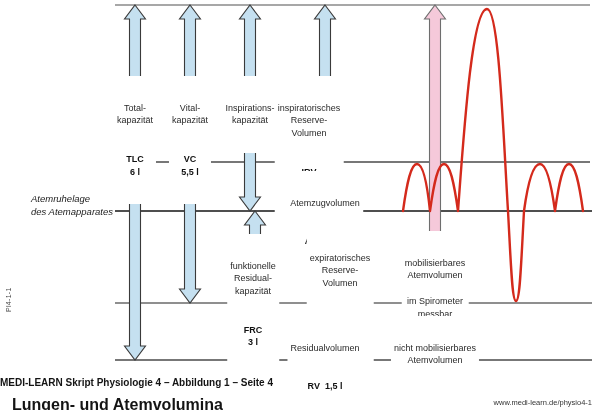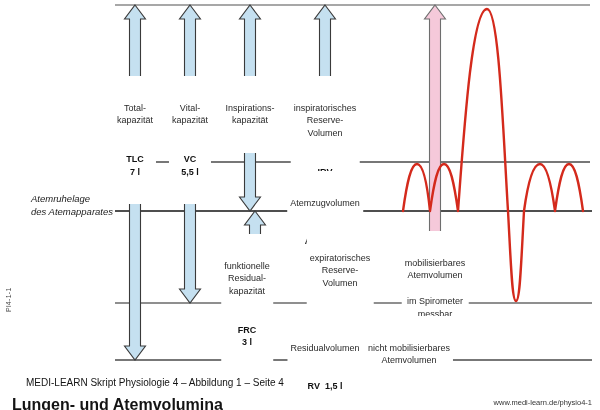--- a/index.html
+++ b/index.html
@@ -30,22 +30,22 @@
     position:absolute; left:5px; top:312px;
     transform:rotate(-90deg); transform-origin:0 0;
     font-size:7px; color:#444; letter-spacing:0.3px;
     white-space:nowrap;
   }
 
   .footer-divider {
     position:absolute; left:10px; top:370px; width:582px; height:2.5px;
   }
   .footer-source {
-    position:absolute; left:26px; top:377px;
-    font-size:10px; font-weight:normal; color:#141414;
+    position:absolute; left:0; top:377px;
+    font-size:10px; font-weight:bold; color:#141414;
   }
   .footer-url {
     position:absolute; right:8px; top:380px;
     font-size:7.5px; color:#333;margin-top:18px;
   }
   .footer-title {
     position:absolute; left:12px; top:396px;
     font-size:16px; font-weight:bold; color:#141414;
   }
 </style>
@@ -70,78 +70,78 @@
       <path d="M 325 211 L 335.5 225 L 330.5 225 L 330.5 289 L 335.5 289 L 325 303 L 314.5 289 L 319.5 289 L 319.5 225 L 314.5 225 Z" fill="#c5e0f0" stroke="#3a3a3a" stroke-width="1.1" stroke-linejoin="miter"></path>
       <path d="M 325 303 L 335.5 317 L 330.5 317 L 330.5 346 L 335.5 346 L 325 360 L 314.5 346 L 319.5 346 L 319.5 317 L 314.5 317 Z" fill="#c5e0f0" stroke="#3a3a3a" stroke-width="1.1" stroke-linejoin="miter"></path>
       <path d="M 255 211 L 265.5 225 L 260.5 225 L 260.5 346 L 265.5 346 L 255 360 L 244.5 346 L 249.5 346 L 249.5 225 L 244.5 225 Z" fill="#c5e0f0" stroke="#3a3a3a" stroke-width="1.1" stroke-linejoin="miter"></path>
       <path d="M403,211 C407,182 411,164 417,164 C423,164 427,182 430,211 C434,182 438,164 444,164 C450,164 454,182 458,211 C464,130 472,9 487,9 C499,9 503,130 508,211 C511,265 512,301 516,301 C520,301 521,265 524,211 C528,182 533,164 540,164 C546,164 551,182 555,211 C559,182 563,164 569,164 C575,164 579,182 583,211" fill="none" stroke="#d42a1c" stroke-width="2.4" stroke-linecap="round" stroke-linejoin="round"></path>
     </svg>
 
   <div class="vlabel" style="left:135px; top:76px;">
     <div class="lname">Total-
 kapazität</div>
     <div class="lval">TLC
-7 l</div>
+6 l</div>
   </div>
 
   <div class="vlabel" style="left:190px; top:76px;">
     <div class="lname">Vital-
 kapazität</div>
     <div class="lval">VC
 5,5 l</div>
   </div>
 
   <div class="vlabel" style="left:250px; top:76px;">
     <div class="lname">Inspirations-
 kapazität</div>
   </div>
 
-  <div class="vlabel" style="left:325px; top:76px;">
+  <div class="vlabel" style="left:309px; top:76px;">
     <div class="lname">inspiratorisches
 Reserve-
 Volumen</div>
     <div class="lval">IRV
 3,5 l</div>
   </div>
 
   <div class="vlabel" style="left:325px; top:171px;text-align:center;">
     <div class="lname">Atemzugvolumen</div>
     <div class="lval">AZV  0,5 l</div>
   </div>
 
   <div class="vlabel" style="left:340px; top:226px;">
     <div class="lname">expiratorisches
 Reserve-
 Volumen</div>
     <div class="lval">ERV
 1,5 l</div>
   </div>
 
-  <div class="vlabel" style="left:247px; top:234px;">
+  <div class="vlabel" style="left:253px; top:234px;">
     <div class="lname">funktionelle
 Residual-
 kapazität</div>
     <div class="lval">FRC
 3 l</div>
   </div>
 
   <div class="vlabel" style="left:325px; top:316px;">
     <div class="lname">Residualvolumen</div>
     <div class="lval">RV  1,5 l</div>
   </div>
 
   <div class="vlabel" style="left:435px; top:231px;">
     <div class="lname">mobilisierbares
 Atemvolumen
 
 im Spirometer
 messbar</div>
   </div>
 
-  <div class="vlabel" style="left:409px; top:316px;">
+  <div class="vlabel" style="left:435px; top:316px;">
     <div class="lname">nicht mobilisierbares
 Atemvolumen</div>
   </div>
 
   <div class="baseline-label">Atemruhelage
 des Atemapparates</div>
 
   <div class="side-code">Pl4-1-1</div>
 
   <div class="footer-divider"></div>

